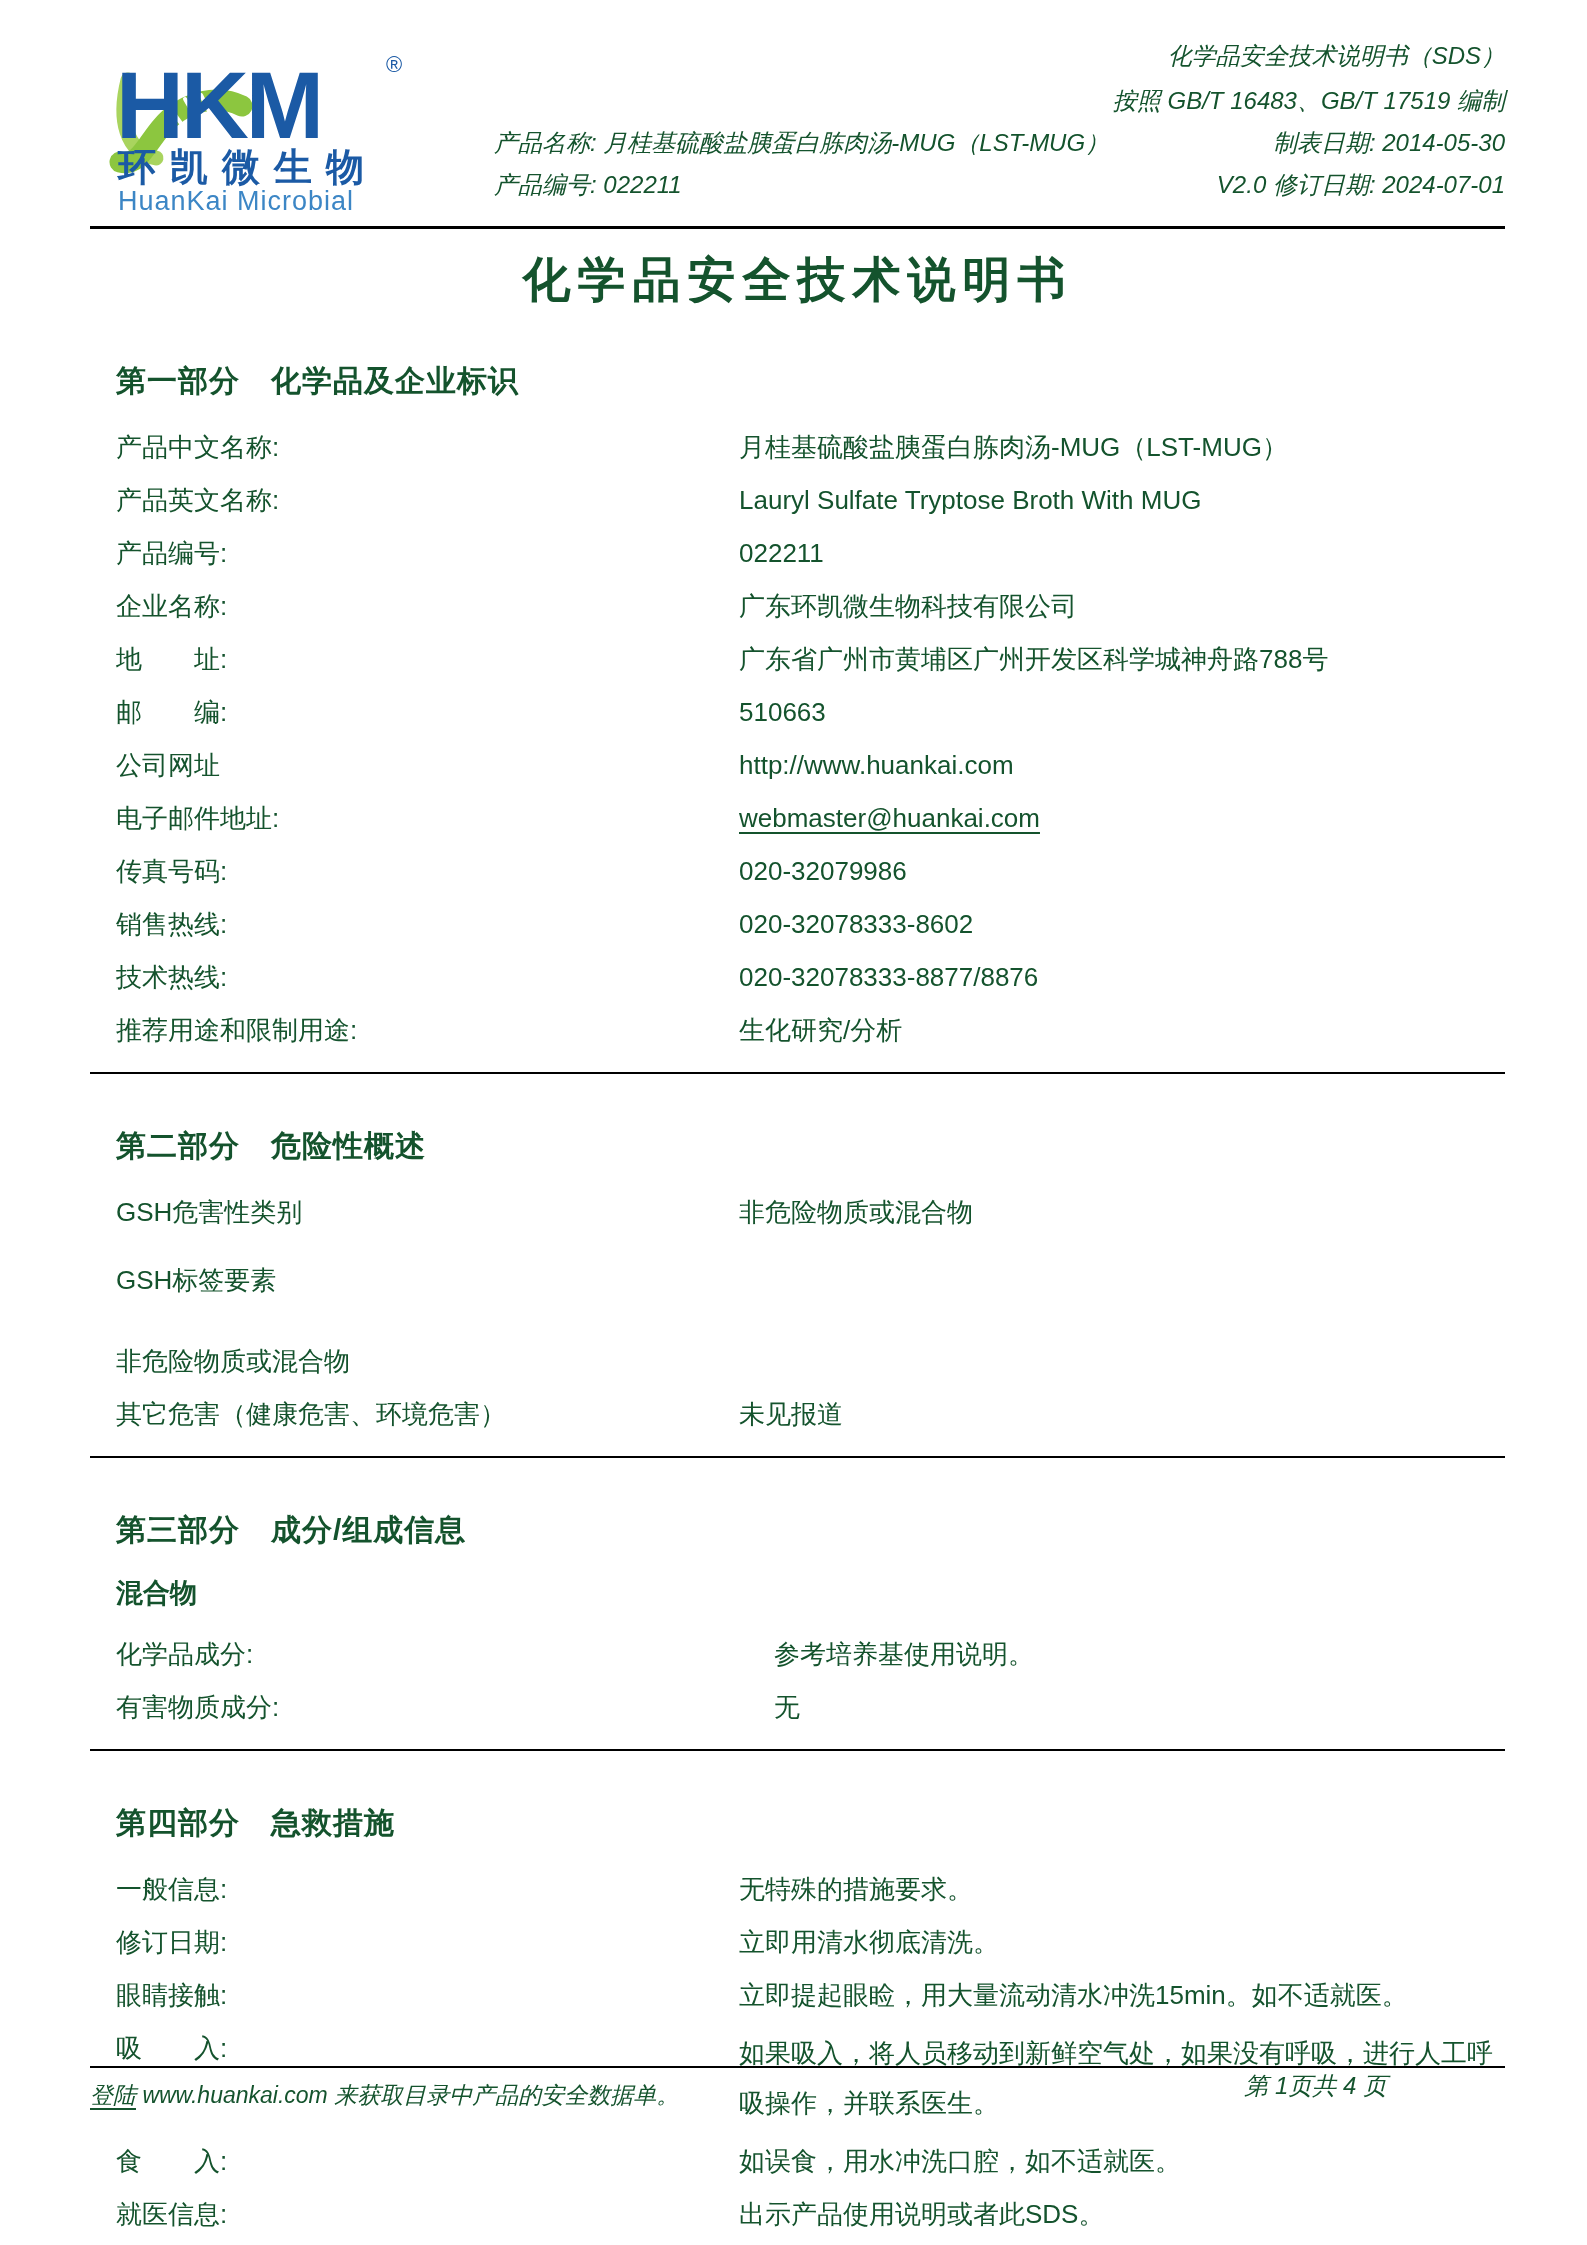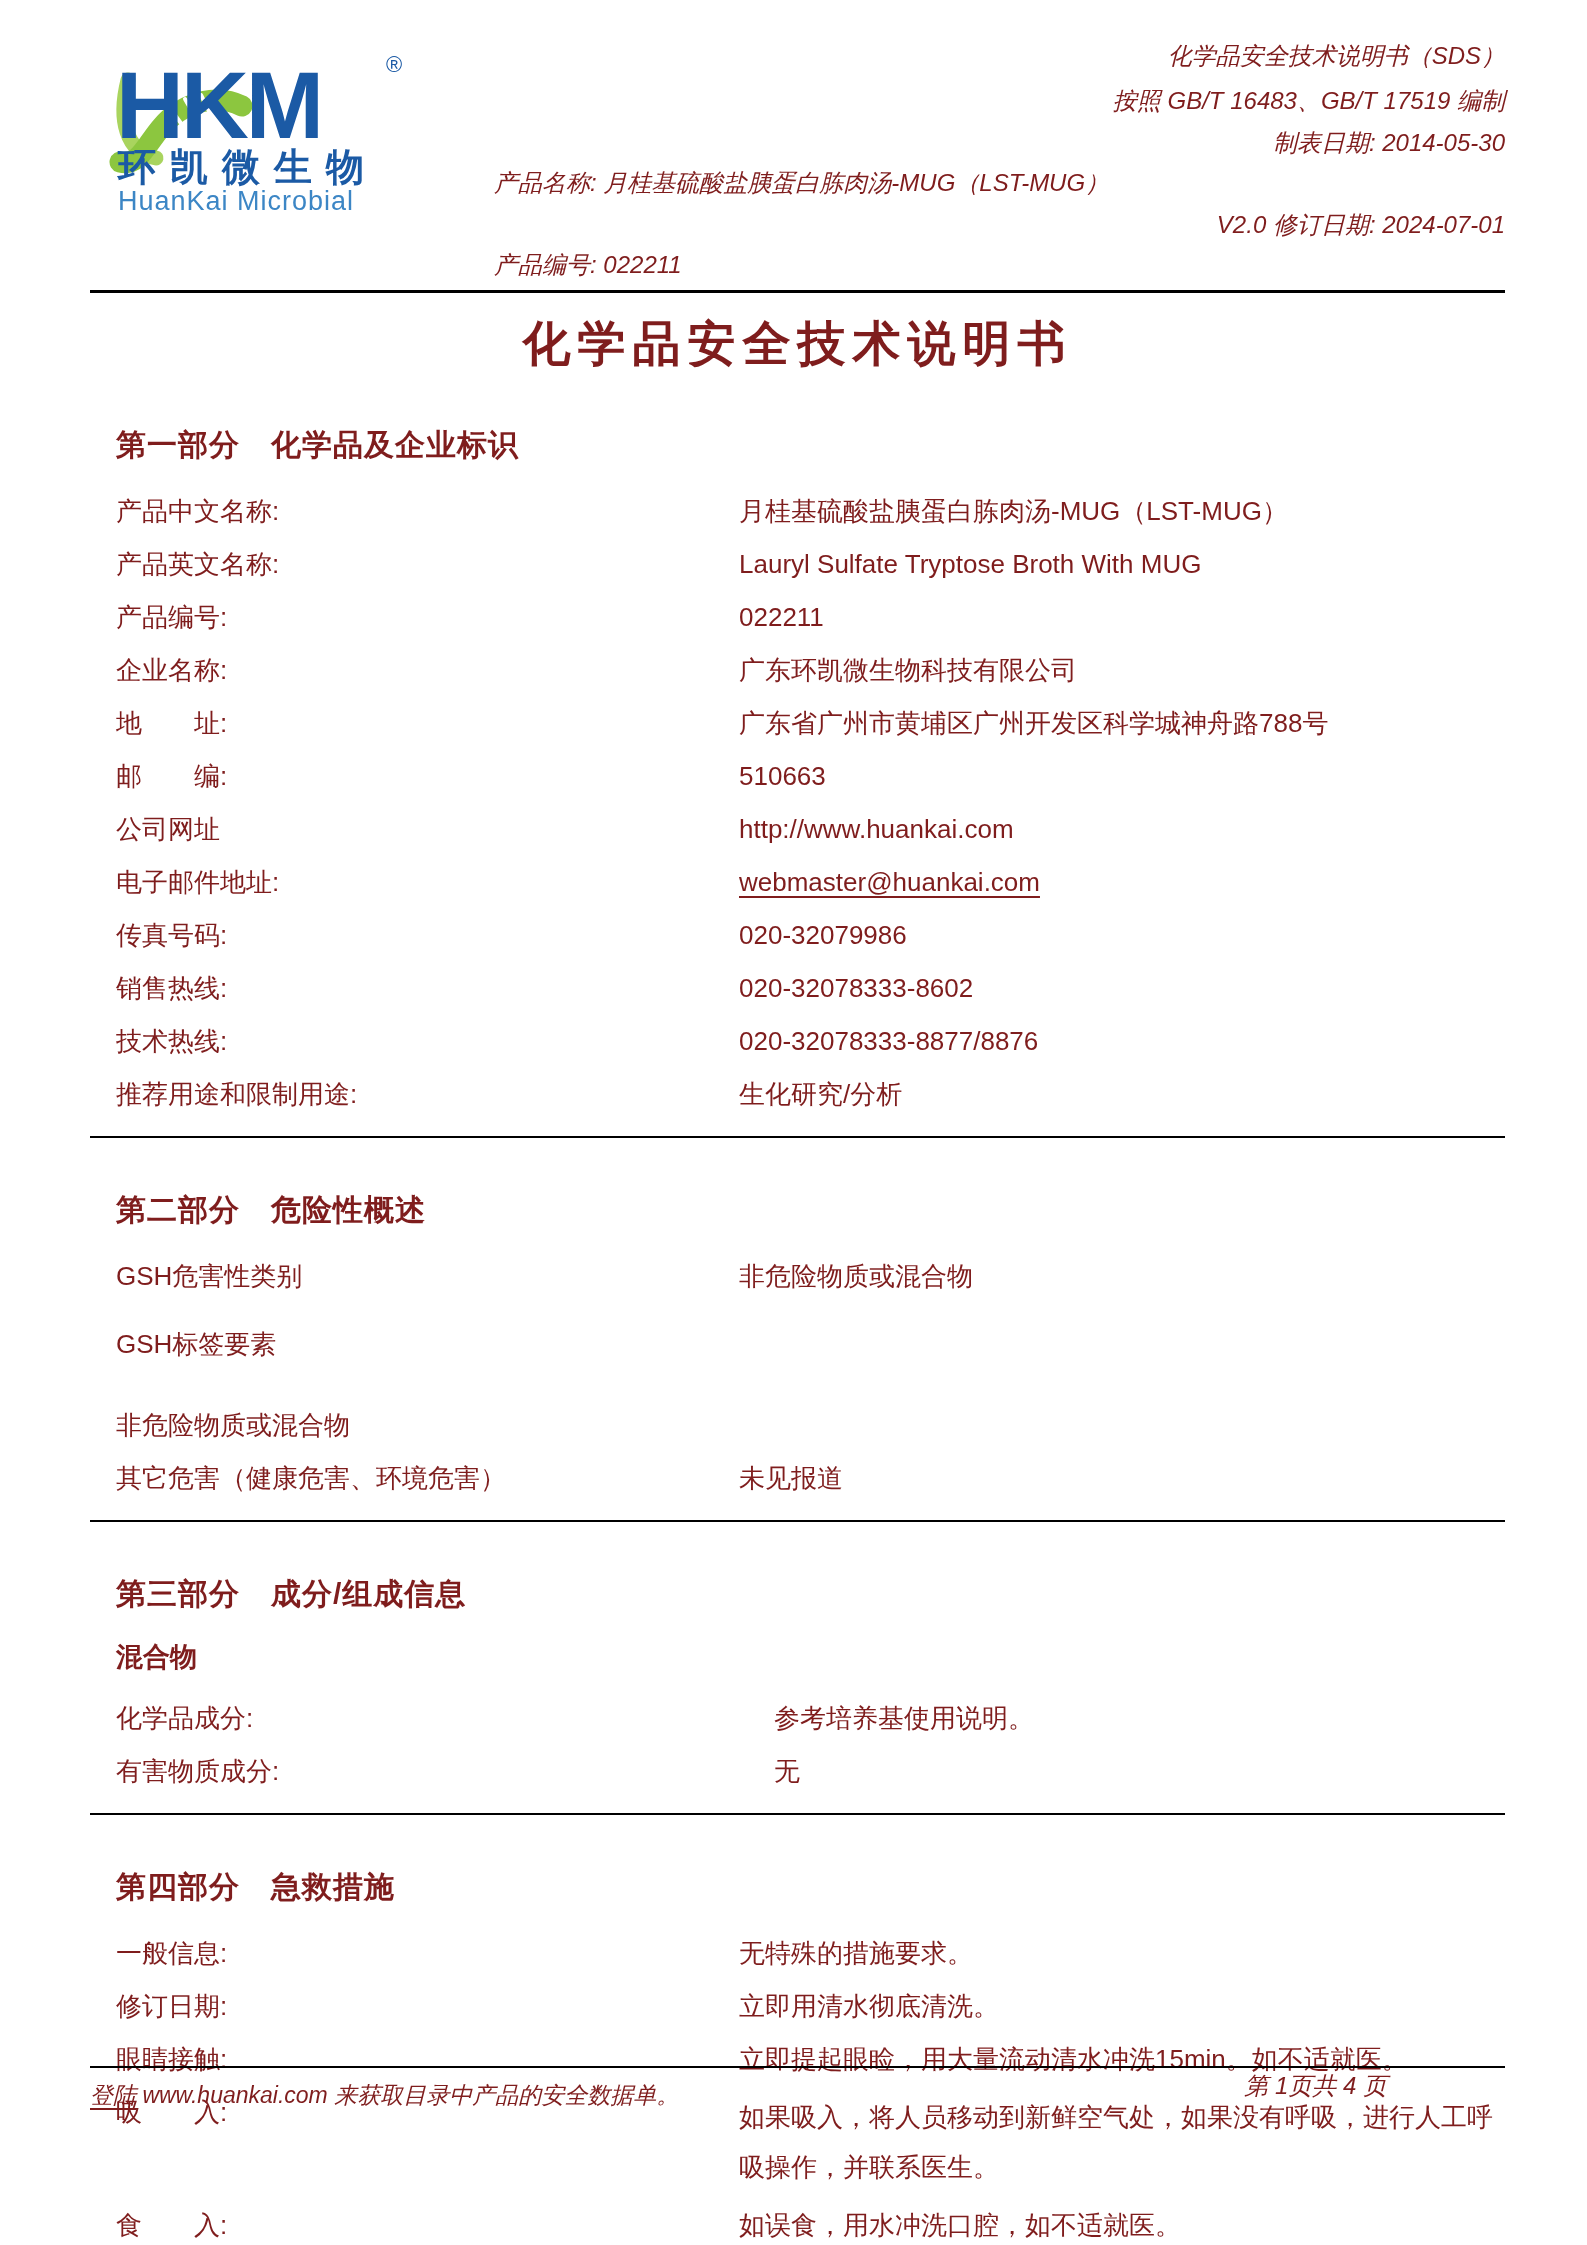--- a/index.html
+++ b/index.html
@@ -4,35 +4,35 @@
 <style>
   html,body { margin:0; padding:0; background:#ffffff; }
   .page {
     position:relative;
     width:1587px; height:2245px;
     margin:0 auto;
     background:#ffffff;
     box-sizing:border-box;
     padding:26px 82px 0 90px;
     font-family:"Liberation Sans","DejaVu Sans",sans-serif;
-    color:#7f1d1d;
+    color:#14532d;
   }
   
   .header {
     display:flex; align-items:flex-start;
     padding-bottom:10px;
     border-bottom:3px solid #000;
     min-height:186px;
   }
   .logo-box { width:332px; flex:none; margin-top:10px; }
   .logo-box svg { display:block; }
   .header-right { flex:1; padding-left:72px; font-size:24px; line-height:30px;font-style:italic; }
   .hr-line { text-align:right; margin-top:15px; }
   .hr-row { display:flex; justify-content:space-between; margin-top:12px; }
-  .hr-row .left { text-align:left;margin-top:40px; }
+  .hr-row .left { text-align:left; }
   .hr-row .right { text-align:right; }
   
   .doc-title {
     margin-top:22px;
     text-align:center;
     font-size:48px; font-weight:700;
     letter-spacing:7px;
     line-height:58px;
   }
   

